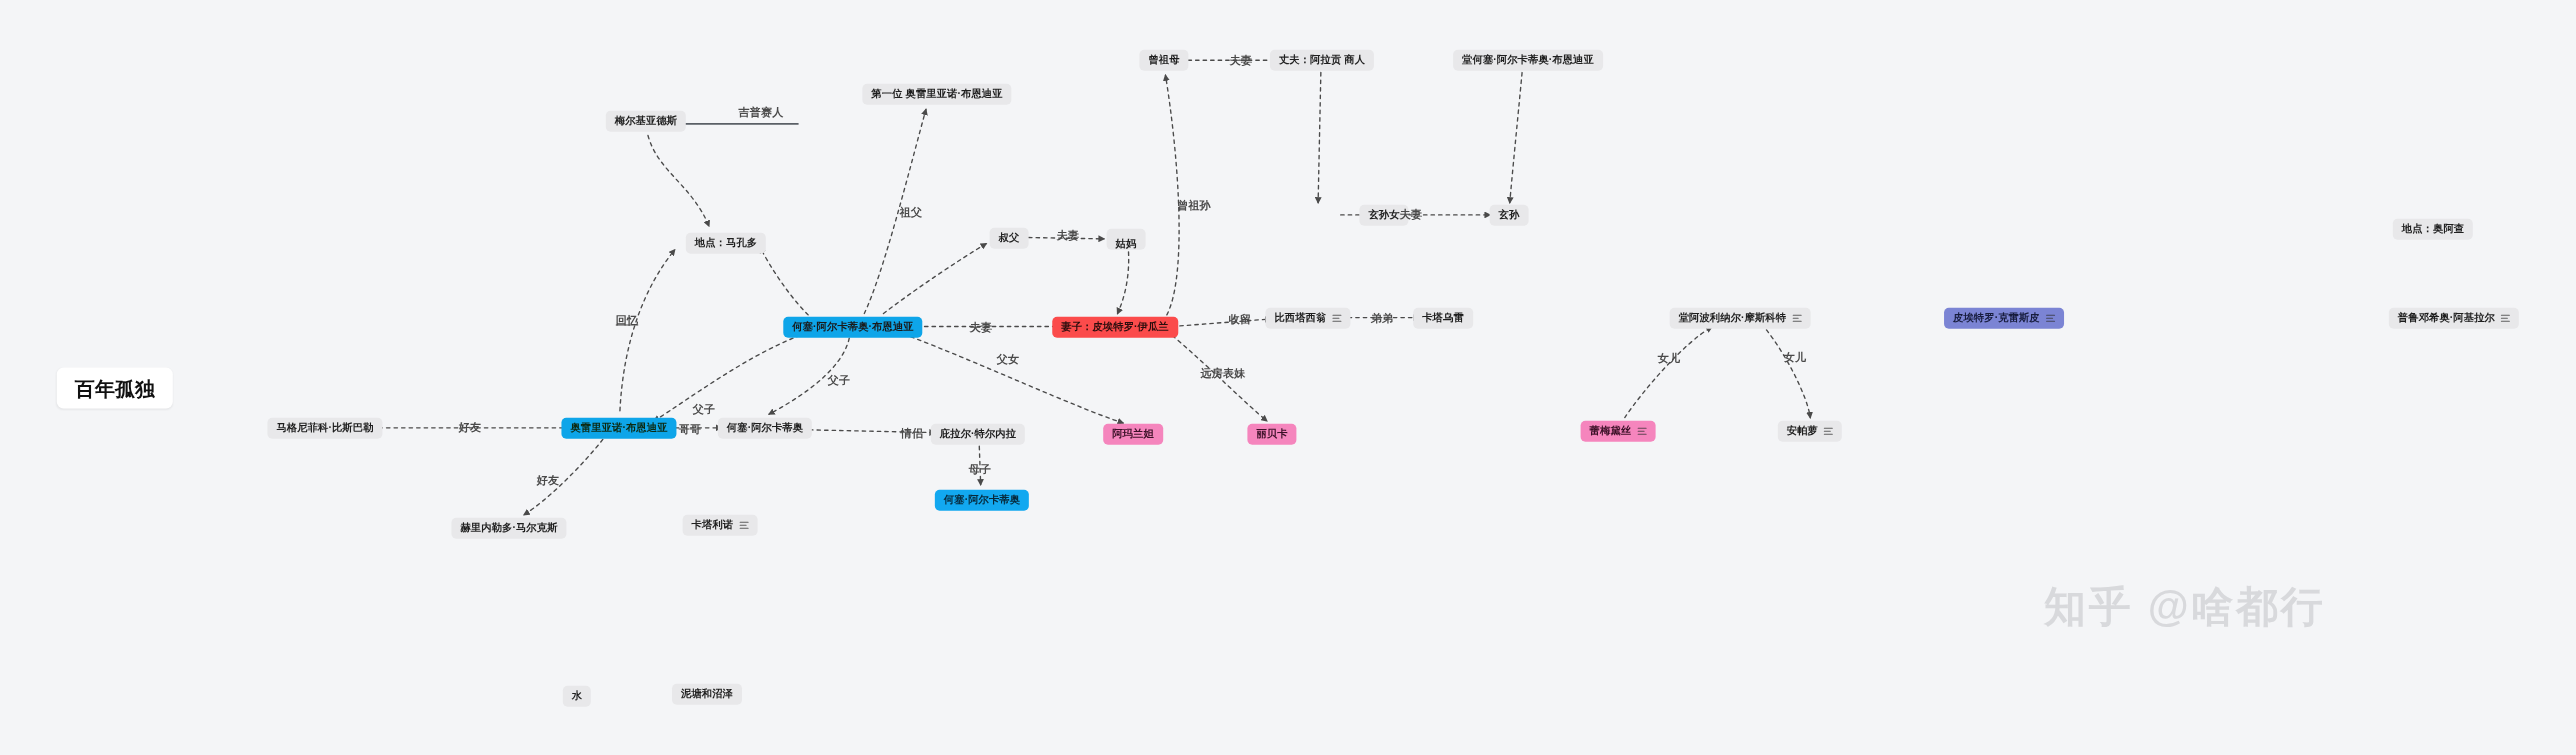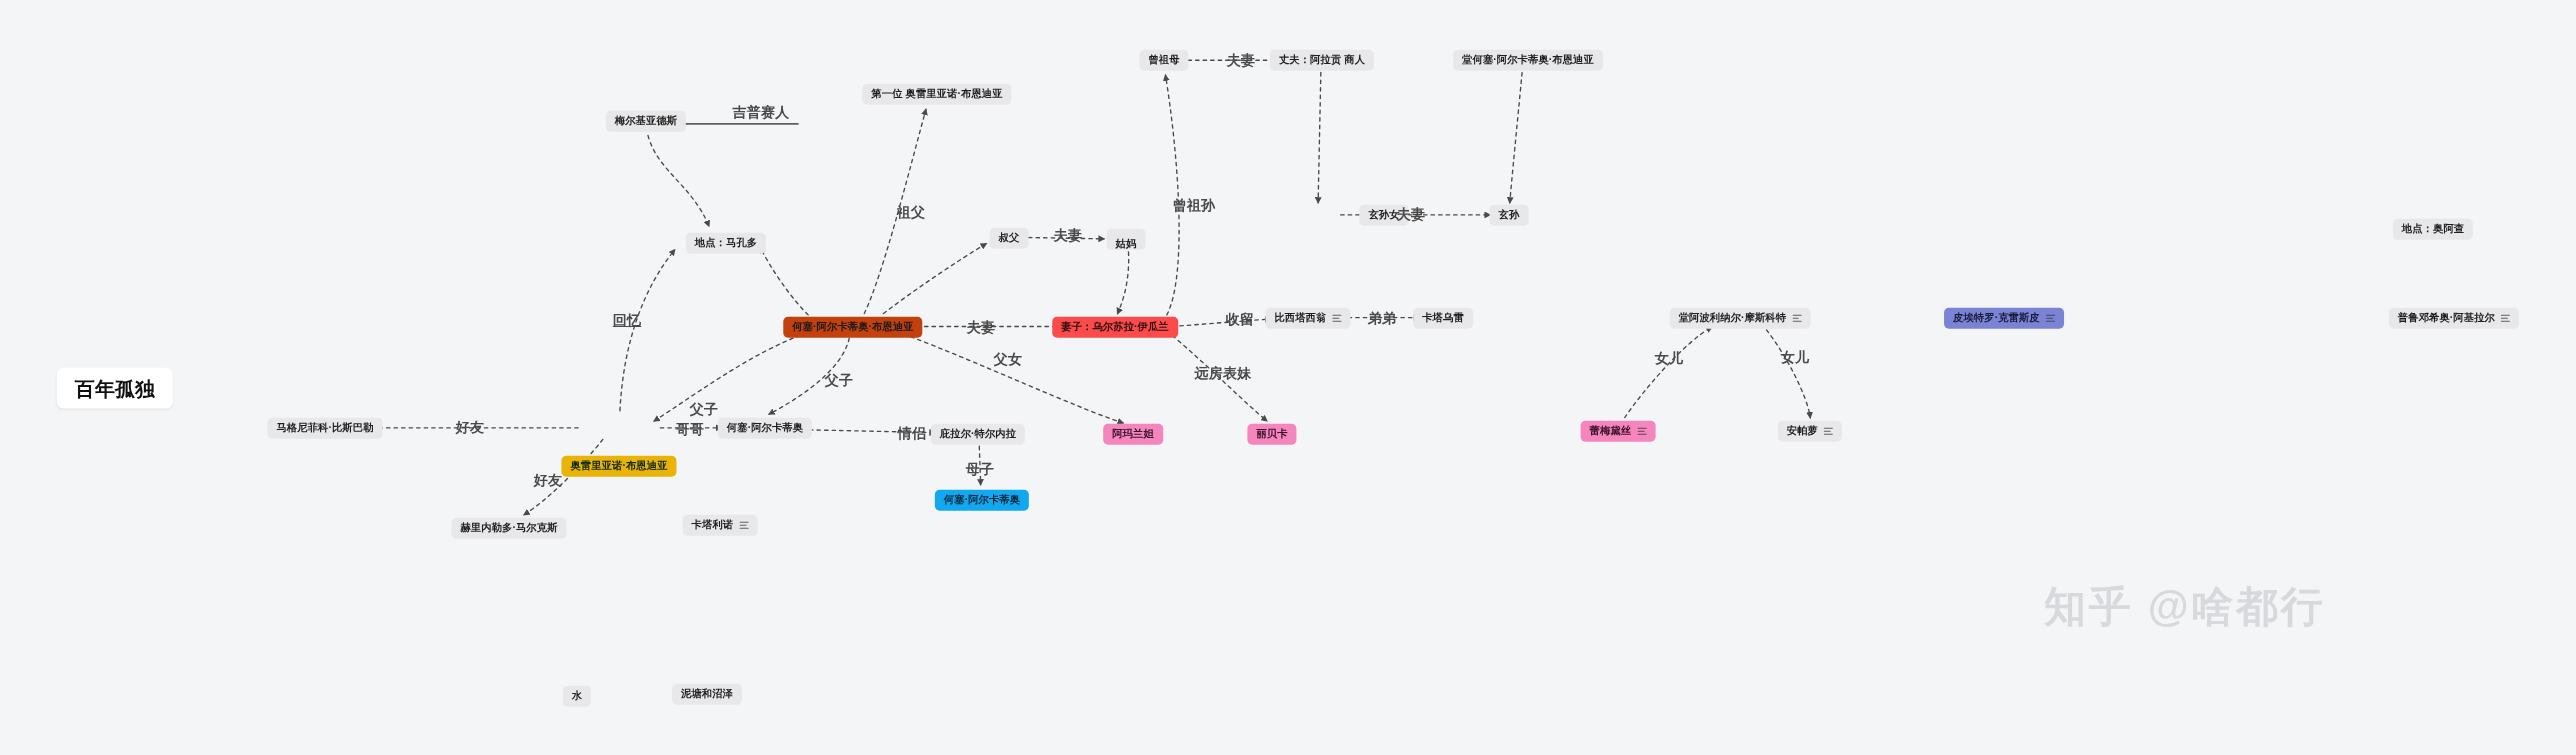--- a/index.html
+++ b/index.html
@@ -47,23 +47,23 @@
     background: #ffffff;
     border-radius: 6.8px;
     font-size: 20px;
     font-weight: 700;
     height: 41px;
     padding: 0 18px;
     box-shadow: 0 0.7px 2.1px rgba(0,0,0,0.06);
     color: #111;
     justify-content: flex-end;
   }
-  .node.orange  { background: #c2410c; color: #1a1a1a; }
+  .node.orange  { background: #0ea5e9; color: #1a1a1a; }
   .node.red     { background: #fb4b4b; color: #2a0d0d; }
-  .node.green   { background: #eab308; color: #0d2a12; margin-top: 38px; }
+  .node.green   { background: #0ea5e9; color: #0d2a12; }
   .node.blue    { background: #12a8f0; color: #07283a; }
   .node.pink    { background: #f585bd; color: #3a1027; }
   .node.purple  { background: #7b84d4; color: #171c3d; }
 
   .memo-icon {
     display: inline-block;
     width: 9px;
     height: 7.5px;
     position: relative;
     flex: 0 0 auto;
@@ -76,21 +76,21 @@
     background: #2c2c2c;
     border-radius: 0.7px;
   }
   .memo-icon i:nth-child(1) { top: 0.7px;   width: 9px; }
   .memo-icon i:nth-child(2) { top: 3.4px;   width: 6.8px; }
   .memo-icon i:nth-child(3) { top: 6.2px;   width: 9px; }
 
   .edge-label {
     position: absolute;
     transform: translate(-50%, -50%);
-    font-size: 14px;
+    font-size: 11px;
     font-weight: 700;
     color: #4a4a4a;
     background: transparent;
     white-space: nowrap;
     letter-spacing: 0.2px;
     line-height: 1;
   }
   .watermark {
     position: absolute;
     left: 2044px;
@@ -172,21 +172,21 @@
       <div class="node" style="left: 1384px; top: 215px; justify-content: center;">
         <span>玄孙女</span>
       </div>
       <div class="node" style="left: 1509px; top: 215px;">
         <span>玄孙</span>
       </div>
       <div class="node orange" style="left: 853px; top: 327px;">
         <span>何塞·阿尔卡蒂奥·布恩迪亚</span>
       </div>
       <div class="node red" style="left: 1115px; top: 327px;">
-        <span>妻子：乌尔苏拉·伊瓜兰</span>
+        <span>妻子：皮埃特罗·伊瓜兰</span>
       </div>
       <div class="node" style="left: 1308px; top: 318px;">
         <span>比西塔西翁</span>
         <span class="memo-icon">
           <i></i>
           <i></i>
           <i></i>
         </span>
       </div>
       <div class="node" style="left: 1443px; top: 318px;">

